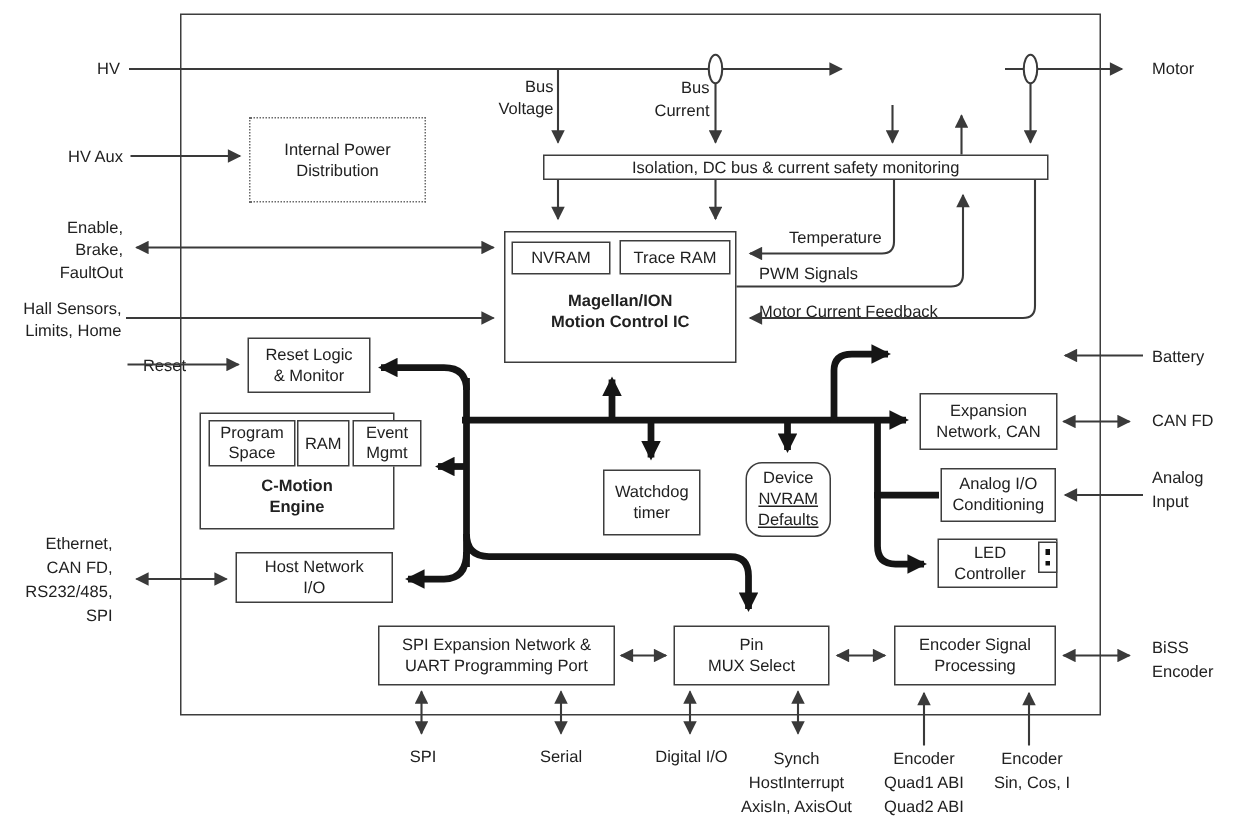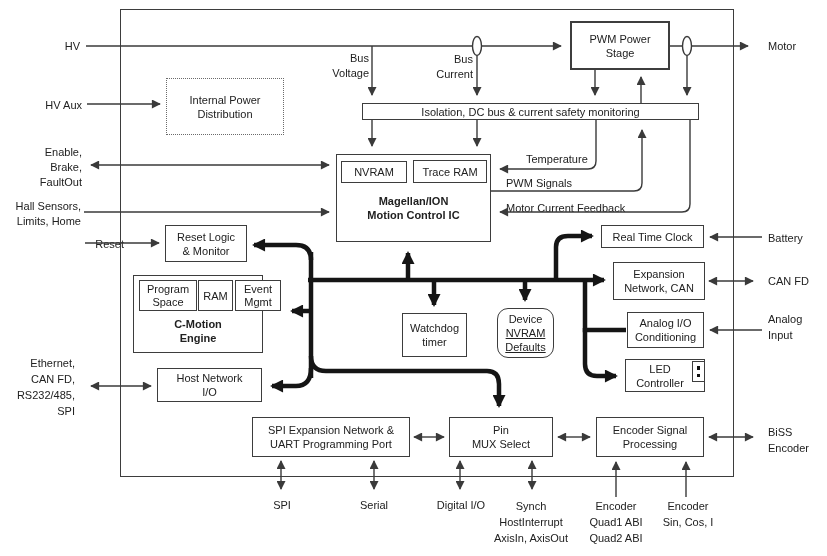--- a/index.html
+++ b/index.html
@@ -29,22 +29,20 @@
 </head>
 <body>
 
 <div id="stage">
 
   <div class="box" style="left:120px;top:9px;width:614px;height:468px;border-width:1.6px;"></div>
 
   <div class="box dotted ml" style="left:166px;top:78px;width:118px;height:57px;">Internal Power
 Distribution</div>
 
-  <div class="box ml" style="left:570px;top:21px;width:100px;height:49px;border-width:2px;">PWM Power
-Stage</div>
 
   <div class="box" style="left:362px;top:103px;width:337px;height:17px;line-height:12px;">Isolation, DC bus &amp; current safety monitoring</div>
 
   <div class="box" style="left:336px;top:154px;width:155px;height:88px;border-width:1.6px;">
     <div class="subbox" style="left:4px;top:6px;width:66px;height:22px;">NVRAM</div>
     <div class="subbox" style="left:76px;top:5px;width:74px;height:23px;">Trace RAM</div>
     <div class="abs ml bold c" style="left:0;right:0;top:39px;">Magellan/ION
 Motion Control IC</div>
   </div>
 
@@ -68,21 +66,20 @@
 timer</div>
 
   <div class="box" style="left:497px;top:308px;width:57px;height:50px;border-radius:11px;">
     <div class="c" style="line-height:14px;">
       <div>Device</div>
       <div class="u">NVRAM</div>
       <div class="u">Defaults</div>
     </div>
   </div>
 
-  <div class="box" style="left:601px;top:225px;width:103px;height:23px;">Real Time Clock</div>
   <div class="box ml" style="left:613px;top:262px;width:92px;height:38px;">Expansion
 Network, CAN</div>
   <div class="box ml" style="left:627px;top:312px;width:77px;height:36px;">Analog I/O
 Conditioning</div>
   <div class="box" style="left:625px;top:359px;width:80px;height:33px;">
     <div class="ml c" style="margin-right:10px;">LED
 Controller</div>
     <div class="ledport">
       <div class="leddot"></div>
         <div class="leddot"></div>

